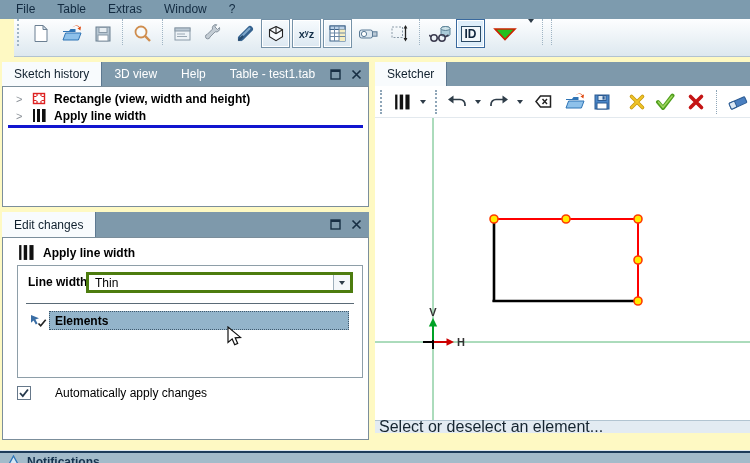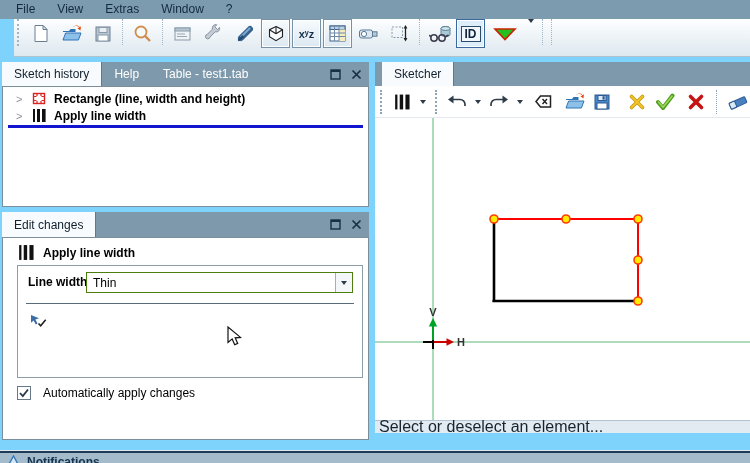--- a/index.html
+++ b/index.html
@@ -1,17 +1,17 @@
 <!DOCTYPE html>
 <html><head>
 <meta charset="utf-8">
 <style>
 *{margin:0;padding:0;box-sizing:border-box}
 html,body{width:750px;height:463px;overflow:hidden}
-.app{position:relative;width:750px;height:463px;overflow:hidden;background:#7dd3fc;
+.app{position:relative;width:750px;height:463px;overflow:hidden;background:#fef9c3;
      font-family:"Liberation Sans",sans-serif;font-size:12px;color:#16293c;cursor:default}
 
 
 .menubar{position:absolute;left:0;top:0;width:100%;height:19px;background:#7d9bae;
          display:flex;align-items:center;padding-left:5px}
 .menu-item{padding:1px 11px 2px;color:#122a40;font-weight:400}
 
 
 .toolbar{position:absolute;left:14px;top:19px;width:100%;height:38px;
          background:linear-gradient(#fdfeff,#dde8ef);border-bottom:1px solid #b2c3d0;
@@ -52,34 +52,34 @@
 .panel-ee .tabbar{height:25px}
 .panel-ee .tab-btns{height:25px}
 .panel-ee .body{position:absolute;left:0;top:25px;right:0;bottom:0;background:#fff;
                 border:1px solid #7b8e9b}
 .ee-header{position:absolute;left:16px;top:33px;display:flex;align-items:center;gap:9px}
 .ee-header .lbl{font-weight:700;color:#000}
 .groupbox{position:absolute;left:15px;top:53px;width:346px;height:113px;border:1px solid #8e9ea8}
 .lw-row{position:absolute;left:10px;top:9px;display:flex;align-items:center}
 .lw-label{font-weight:700;color:#000;margin-right:8px}
 .combo{position:absolute;left:68px;top:6px;width:267px;height:21px;background:#fff;
-       border:1px solid #4d7c0f;display:flex;align-items:center}
+       border:3px solid #4d7c0f;display:flex;align-items:center}
 .combo-value{flex:1;padding-left:6px;color:#000}
 .combo-btn{width:17px;height:100%;border-left:1px solid #9fb0bc;display:flex;align-items:center;justify-content:center;background:#f4f7fa}
 .gb-hr{position:absolute;left:8px;top:37px;width:328px;border-top:1px solid #5a6a76}
 .el-row{position:absolute;left:0;top:45px;width:100%;height:19px}
 .el-icon{position:absolute;left:12px;top:2px}
 .el-sel{position:absolute;left:31px;top:0;width:300px;height:19px;background:#93b4ca;
         outline:1px dotted #3e586c;outline-offset:-1px;display:flex;align-items:center;padding-left:6px}
 .el-label{font-weight:700;color:#000}
 .overlay-btn{position:absolute;left:130px;top:106px;width:118px;height:25px;background:#7ea0b9;
         box-shadow:3px 3px 4px rgba(50,70,90,.5);display:flex;align-items:center;justify-content:center;z-index:5}
 .overlay-label{color:#fff;font-weight:700}
 .cursor{position:absolute;left:224px;top:114px;z-index:6}
-.chk-row{position:absolute;left:15px;top:174px;display:flex;align-items:flex-end;gap:12px}
+.chk-row{position:absolute;left:15px;top:174px;display:flex;align-items:flex-end;gap:24px}
 .chk-label{color:#000}
 
 
 .panel-sk{position:absolute;left:375px;top:62px;width:375px;height:371px;background:#fff}
 .sk-toolbar{position:absolute;left:0;top:24px;right:0;height:32px;background:#fff;
             border-bottom:1px solid #e3e9ee;display:flex;align-items:center}
 .sk-handle{width:4px;height:24px;border-left:2px dotted #8fa6b8;margin:0 6px 0 5px}
 .sk-sep{width:1px;height:24px;border-left:1px dotted #8fa6b8;margin:0 6px}
 .sk-btn{height:28px;min-width:26px;display:flex;align-items:center;justify-content:center;flex:none;margin:0 1px}
 .canvas-wrap{position:absolute;left:0;top:56px;width:375px;height:302px;background:#fff}
@@ -95,21 +95,21 @@
 .notif-label{font-weight:700;color:#14324e}
 svg{display:block}
 </style>
 </head>
 <body>
 
 <div class="app">
 
   <div class="menubar">
     <span class="menu-item">File</span>
-    <span class="menu-item">View</span>
+    <span class="menu-item">Table</span>
     <span class="menu-item">Extras</span>
     <span class="menu-item">Window</span>
     <span class="menu-item">?</span>
   </div>
 
   <div class="toolbar">
     <div class="tb-handle"></div>
 
     <div class="tb-btn">
       <svg width="19" height="19" viewBox="0 0 19 19">
@@ -222,20 +222,23 @@
     <div class="tb-sep"></div>
 
 
     <div class="tb-sep"></div>
   </div>
 
   <div class="panel-sh">
     <div class="tabbar">
       <div class="tab active">
           <span>Sketch history</span>
+        </div>
+      <div class="tab">
+          <span>3D view</span>
         </div>
       <div class="tab">
           <span>Help</span>
         </div>
       <div class="tab">
           <span>Table - test1.tab</span>
         </div>
       <div class="tab-btns">
         <span class="win-btn">
             <svg width="11" height="11" viewBox="0 0 11 11">
@@ -250,21 +253,21 @@
           </span>
       </div>
     </div>
     <div class="body">
       <div class="tree-row">
         <span class="chev">&gt;</span>
         <svg width="14" height="13" viewBox="0 0 14 13">
             <rect x="1.5" y="1.5" width="11" height="10" fill="#fff" stroke="#d22" stroke-width="1.4"></rect>
             <path d="M1.5 4.5h3M1.5 8.5h3M9.5 4.5h3M9.5 8.5h3M5 1.5v2.5M9 1.5v2.5M5 11.5V9M9 11.5V9" stroke="#d22" stroke-width="1.2"></path>
           </svg>
-        <span class="tree-label">Rectangle (line, width and height)</span>
+        <span class="tree-label">Rectangle (view, width and height)</span>
       </div>
       <div class="tree-row">
         <span class="chev">&gt;</span>
         <svg width="14" height="13" viewBox="0 0 14 13">
             <rect x="1" y="0" width="2" height="13" fill="#111"></rect>
             <rect x="5" y="0" width="3" height="13" fill="#111"></rect>
             <rect x="10" y="0" width="3.6" height="13" fill="#111"></rect>
           </svg>
         <span class="tree-label">Apply line width</span>
       </div>
@@ -311,39 +314,42 @@
         <span class="combo-btn">
             <span class="dd"></span>
           </span>
       </div>
       <div class="gb-hr"></div>
       <div class="el-row">
         <svg class="el-icon" width="17" height="15" viewBox="0 0 17 15">
             <polygon points="1,2 9,5.2 5.4,6.6 7.6,10.6 5.8,11.6 3.6,7.6 1,9.8" fill="#3a6ea5"></polygon>
             <path d="M8.5 10.5l2.2 2.3 5-6" stroke="#222" stroke-width="1.6" fill="none"></path>
           </svg>
+        <div class="el-sel">
+          <span class="el-label">Elements</span>
+        </div>
       </div>
     </div>
 
     <svg class="cursor" width="17" height="22" viewBox="0 0 17 22">
         <path d="M2 1l0 15.5 4.2-3.6 2.5 5.8 3-1.3-2.5-5.6 5.3-.4z" fill="#fff" stroke="#111" stroke-width="1.2"></path>
       </svg>
 
     <div class="chk-row">
       <svg width="14" height="14" viewBox="0 0 14 14">
           <rect x="0.5" y="0.5" width="13" height="13" fill="#fff" stroke="#66788a"></rect>
           <path d="M3 7l2.8 3L11 3.5" stroke="#26394c" stroke-width="1.8" fill="none"></path>
         </svg>
       <span class="chk-label">Automatically apply changes</span>
     </div>
   </div>
 
   <div class="panel-sk">
     <div class="tabbar">
-      <div class="tab active" style="margin-left:7px">
+      <div class="tab active" style="">
           <span>Sketcher</span>
         </div>
     </div>
 
     <div class="sk-toolbar">
       <div class="sk-handle"></div>
       <div class="sk-btn">
         <svg width="16" height="16" viewBox="0 0 14 13">
             <rect x="1" y="0" width="2" height="13" fill="#111"></rect>
             <rect x="5" y="0" width="3" height="13" fill="#111"></rect>

